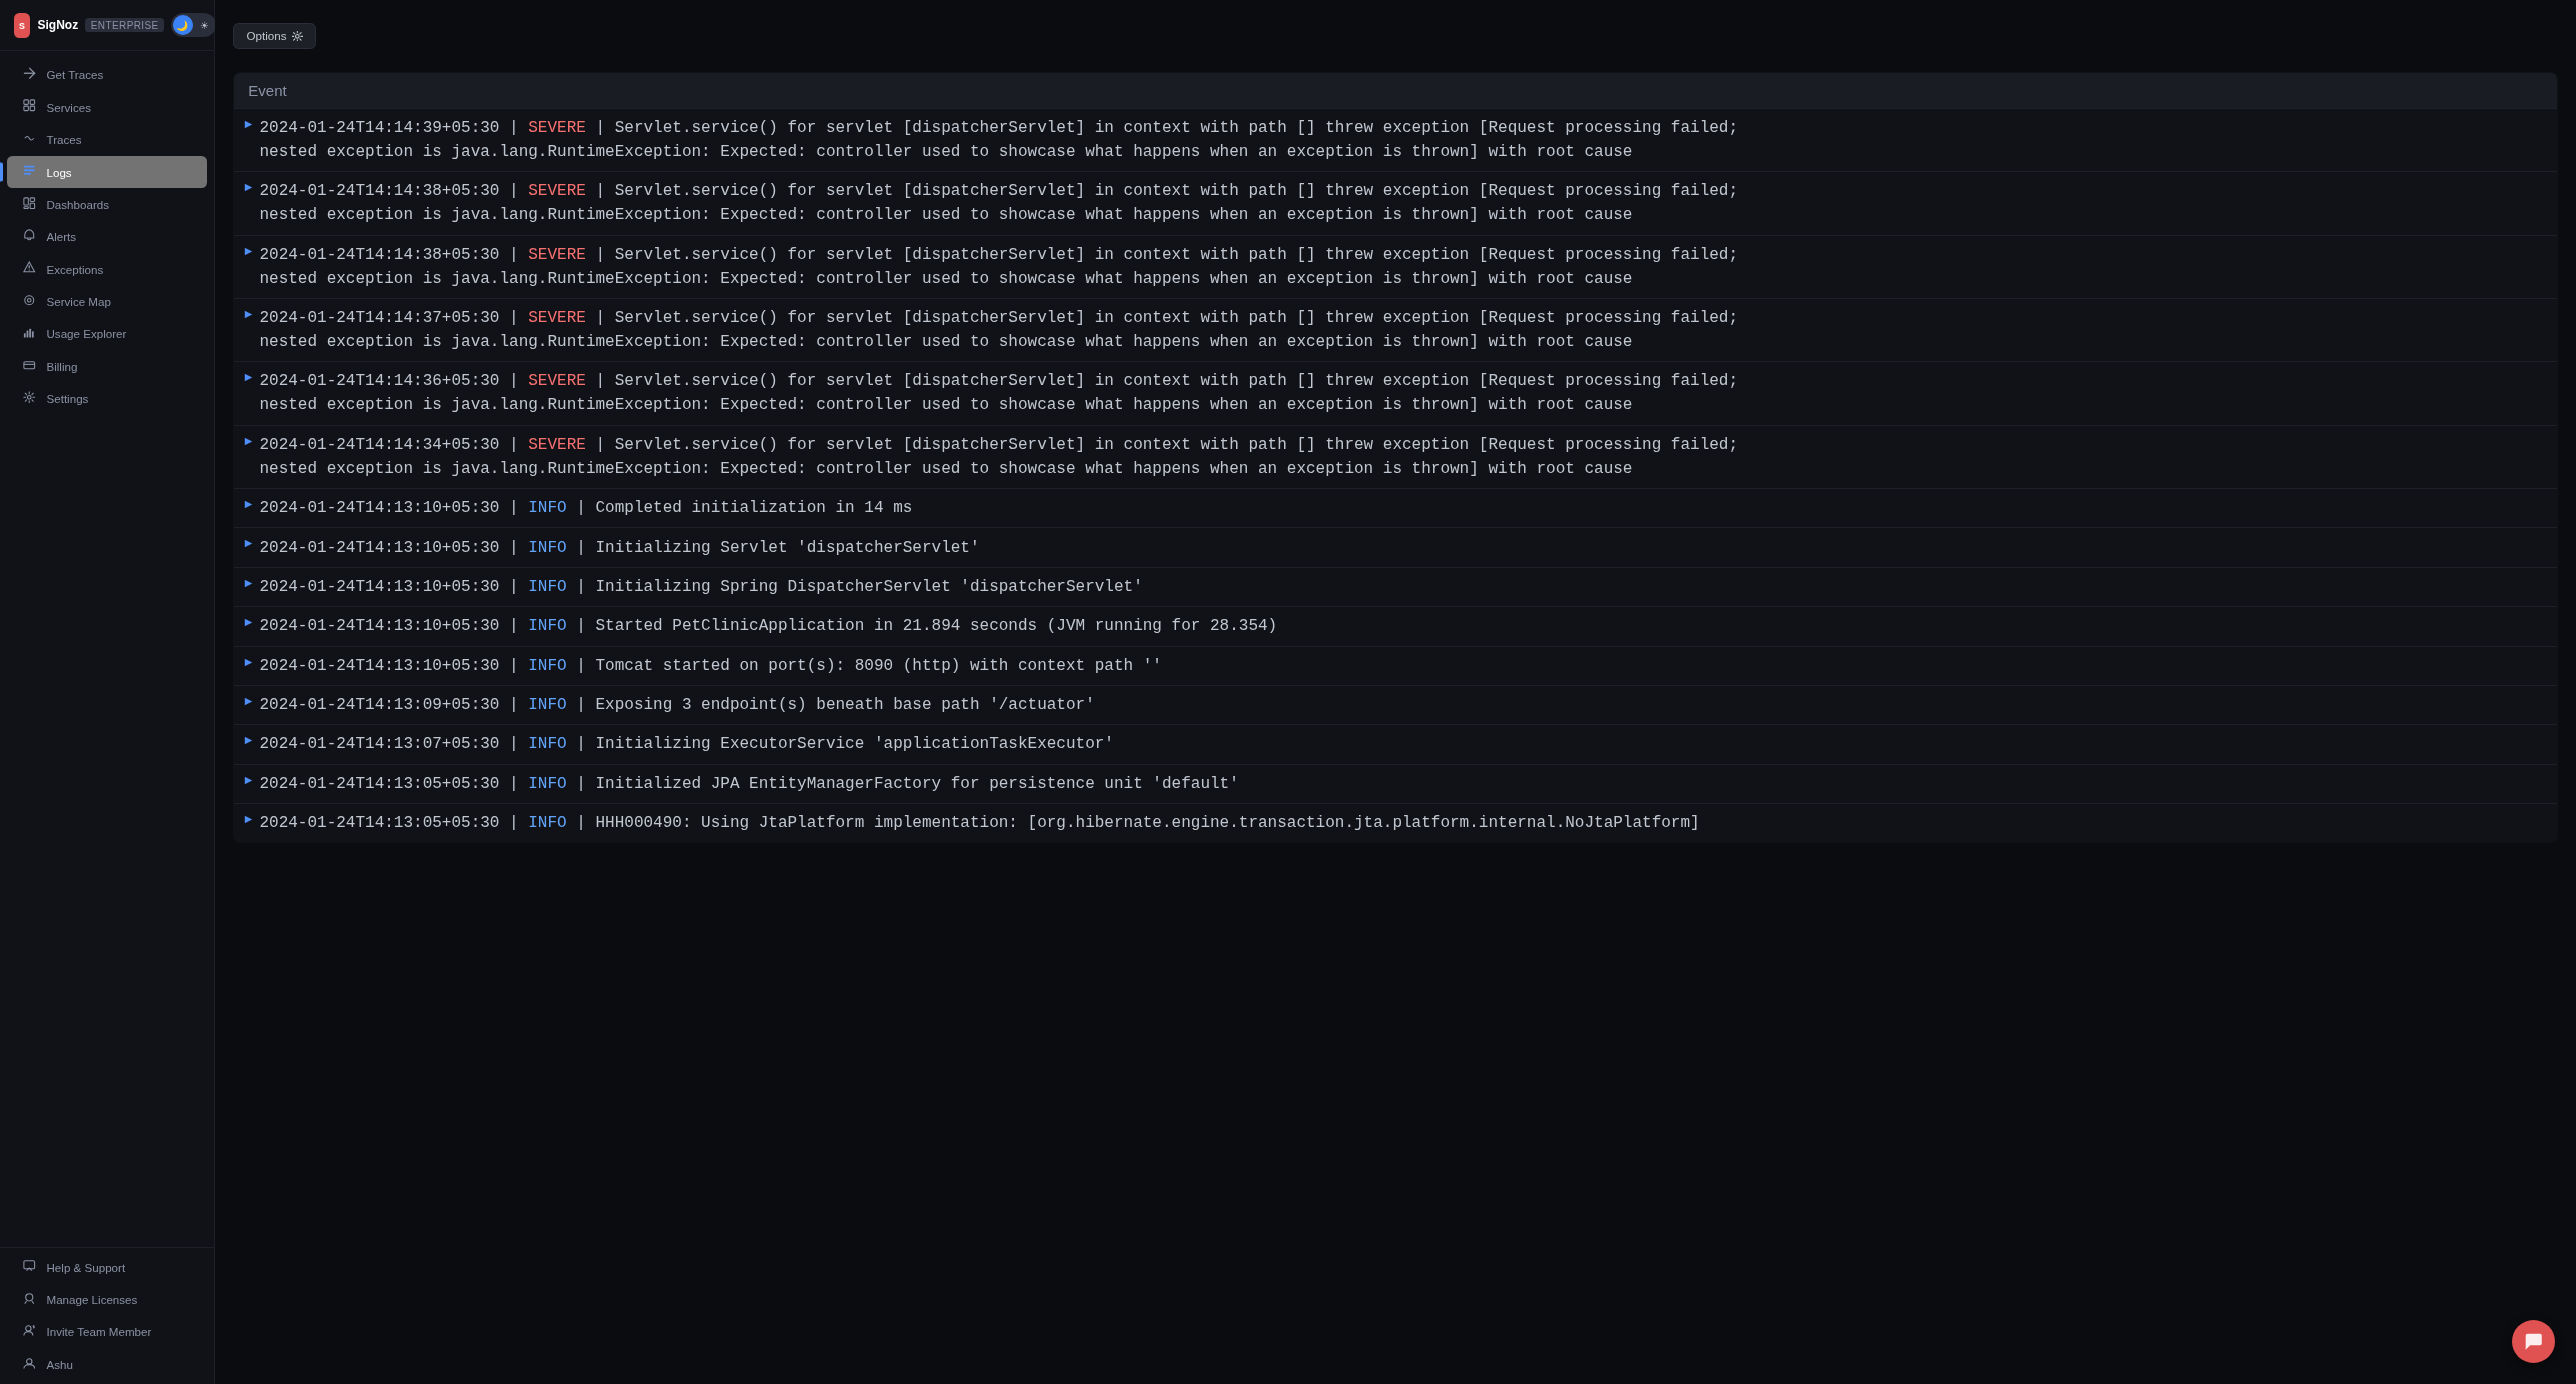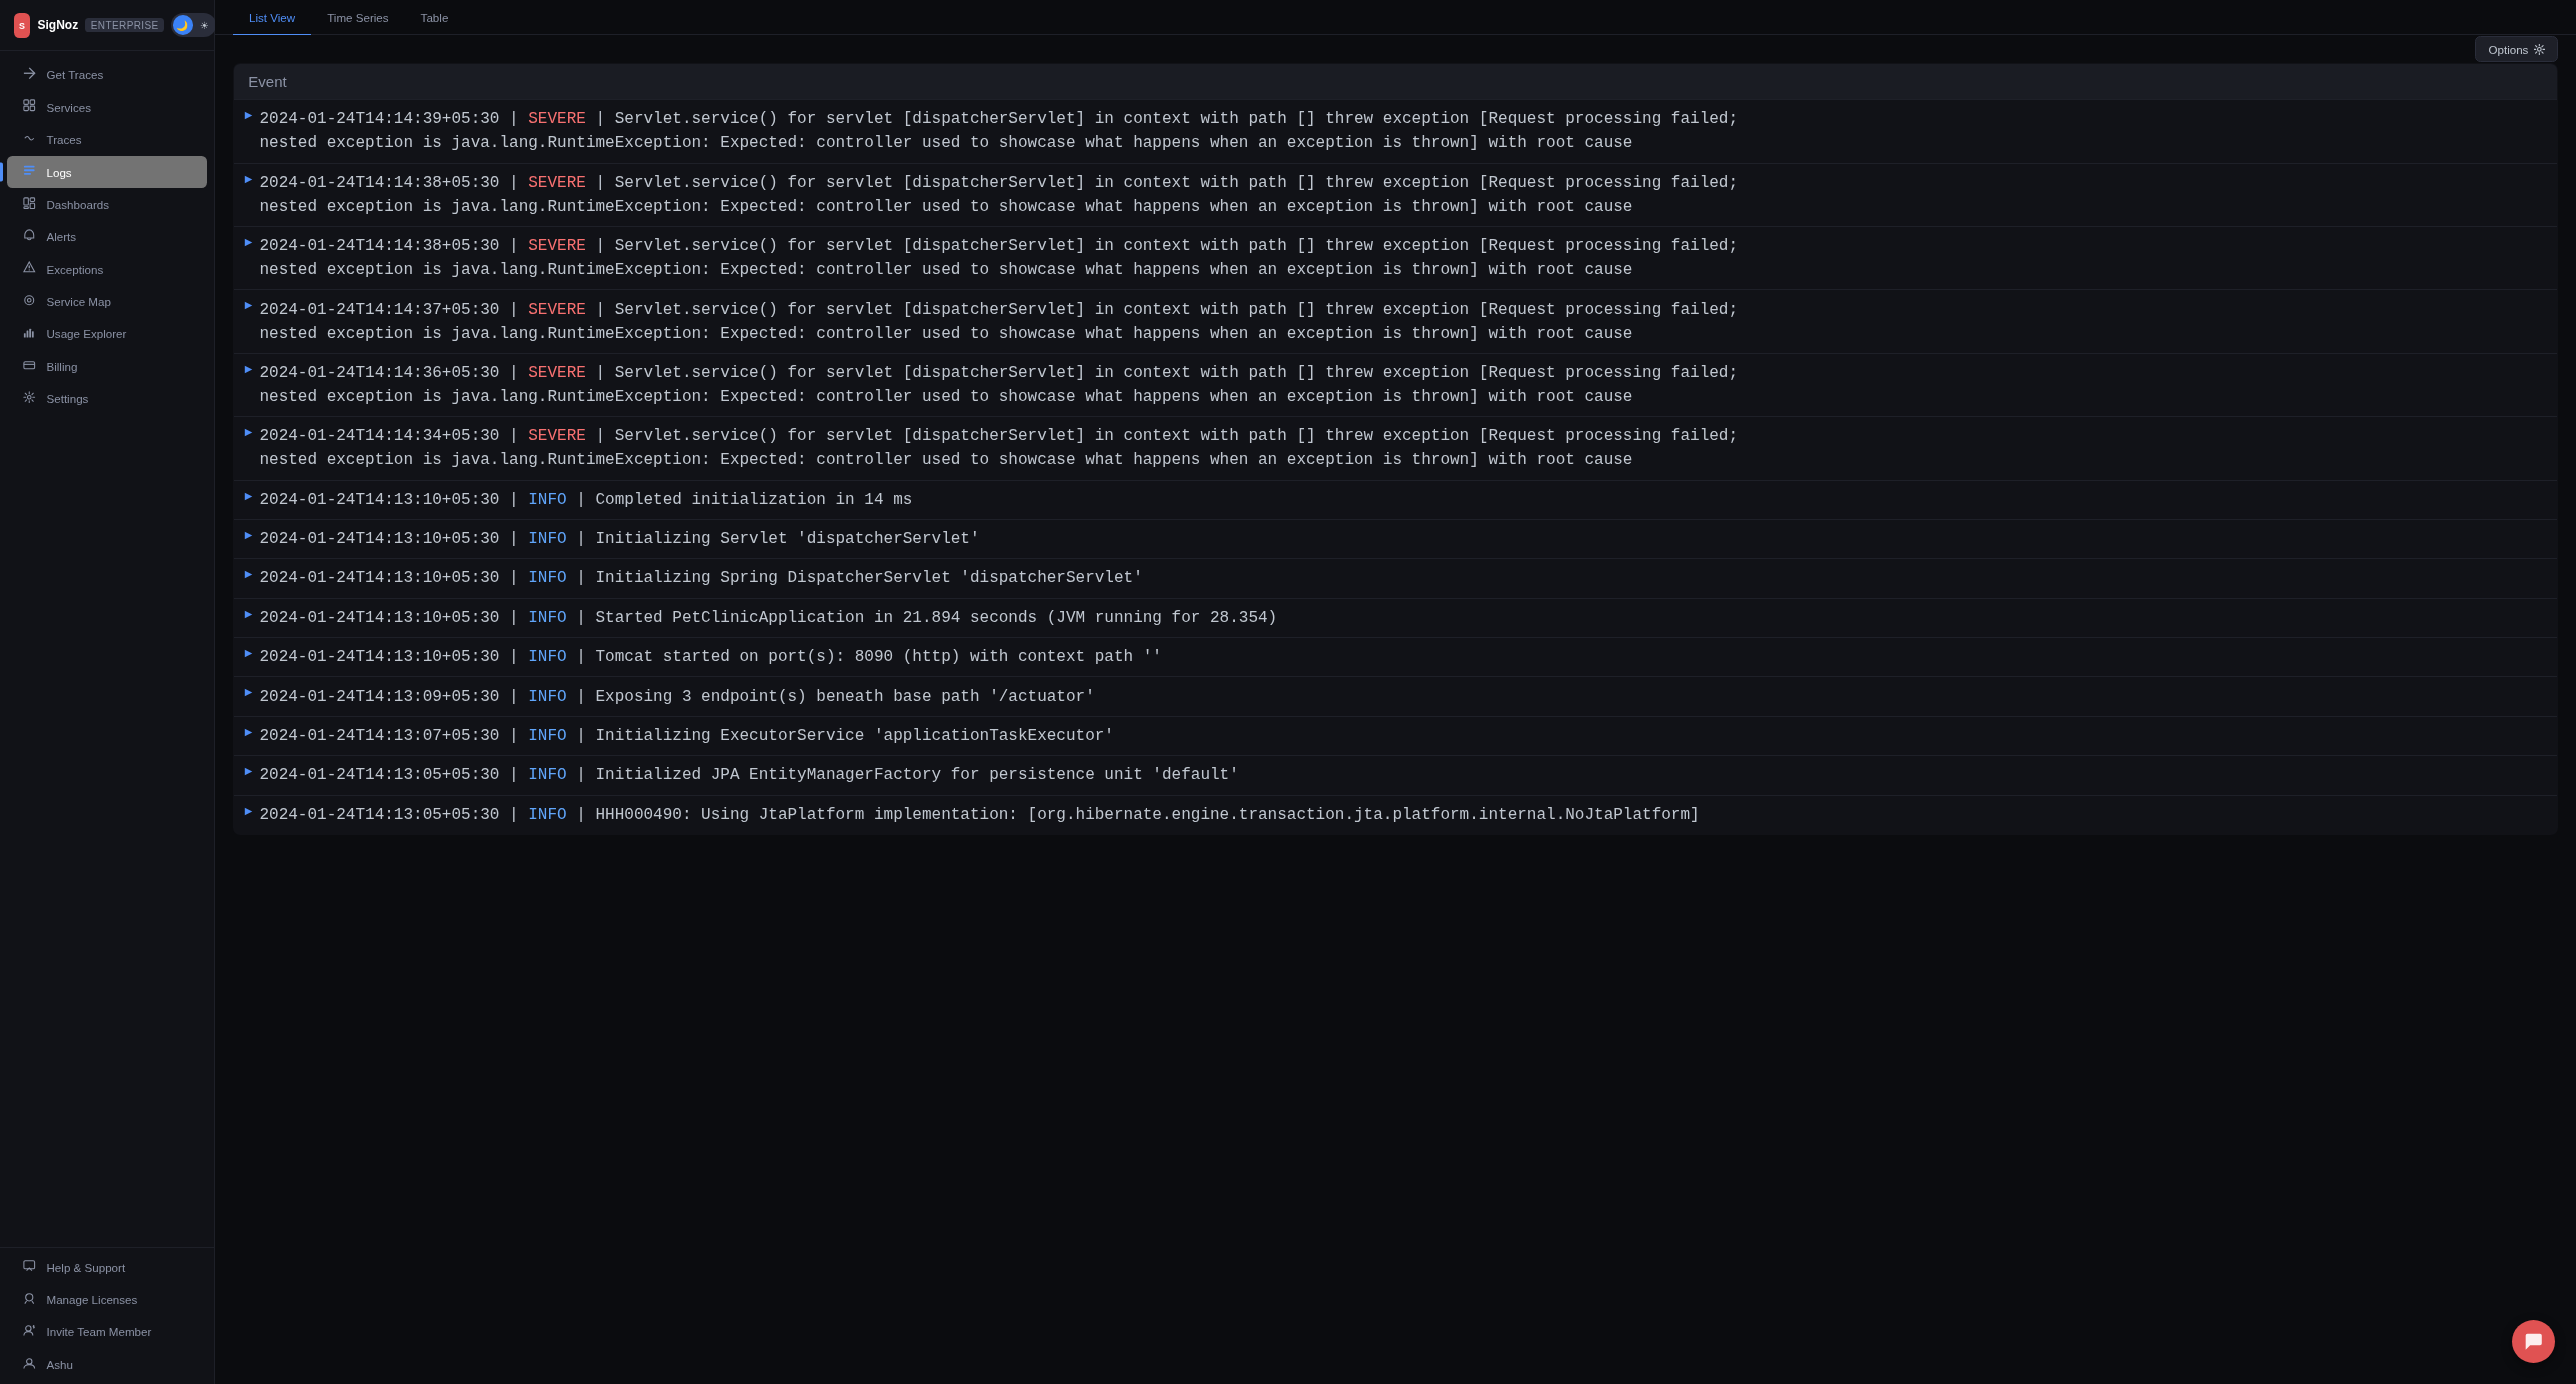--- a/index.html
+++ b/index.html
@@ -175,22 +175,22 @@
     .content {
       flex: 1;
       overflow: hidden;
       display: flex;
       flex-direction: column;
       position: relative;
     }
 
     .options-bar {
       display: flex;
-      justify-content: flex-end;
-      padding: 1px 18px;
+      justify-content: flex-start;
+      padding: 23px 18px;
     }
 
     .options-btn {
       display: flex;
       align-items: center;
       gap: 5.4px;
       background: #1e2028;
       border: 0.9px solid #2a2d3a;
       color: #c0c7d0;
       padding: 5.4px 12.5px;
@@ -467,25 +467,20 @@
           <path d="M1 13 C1 10 3.5 8.5 7 8.5 C10.5 8.5 13 10 13 13" stroke="#8b92a5" stroke-width="1.2" fill="none"></path>
         </svg>
       </span>
       <span class="nav-label">Ashu</span>
     </div>
   </div>
 </div>
 
 <div class="main">
 
-  <div class="tabs-bar">
-    <div class="tab active">List View</div>
-    <div class="tab">Time Series</div>
-    <div class="tab">Table</div>
-  </div>
 
   <div class="content">
     <div class="options-bar">
       <button class="options-btn">
         <span>Options</span>
         <svg width="10.7" height="10.7" viewBox="0 0 12 12" fill="none">
           <circle cx="6" cy="6" r="2" stroke="#c0c7d0" stroke-width="1.2" fill="none"></circle>
           <path d="M6 0 L6 2 M6 10 L6 12 M0 6 L2 6 M10 6 L12 6 M1.8 1.8 L3.2 3.2 M8.8 8.8 L10.2 10.2 M10.2 1.8 L8.8 3.2 M3.2 8.8 L1.8 10.2" stroke="#c0c7d0" stroke-width="1.2" stroke-linecap="round"></path>
         </svg>
       </button>

